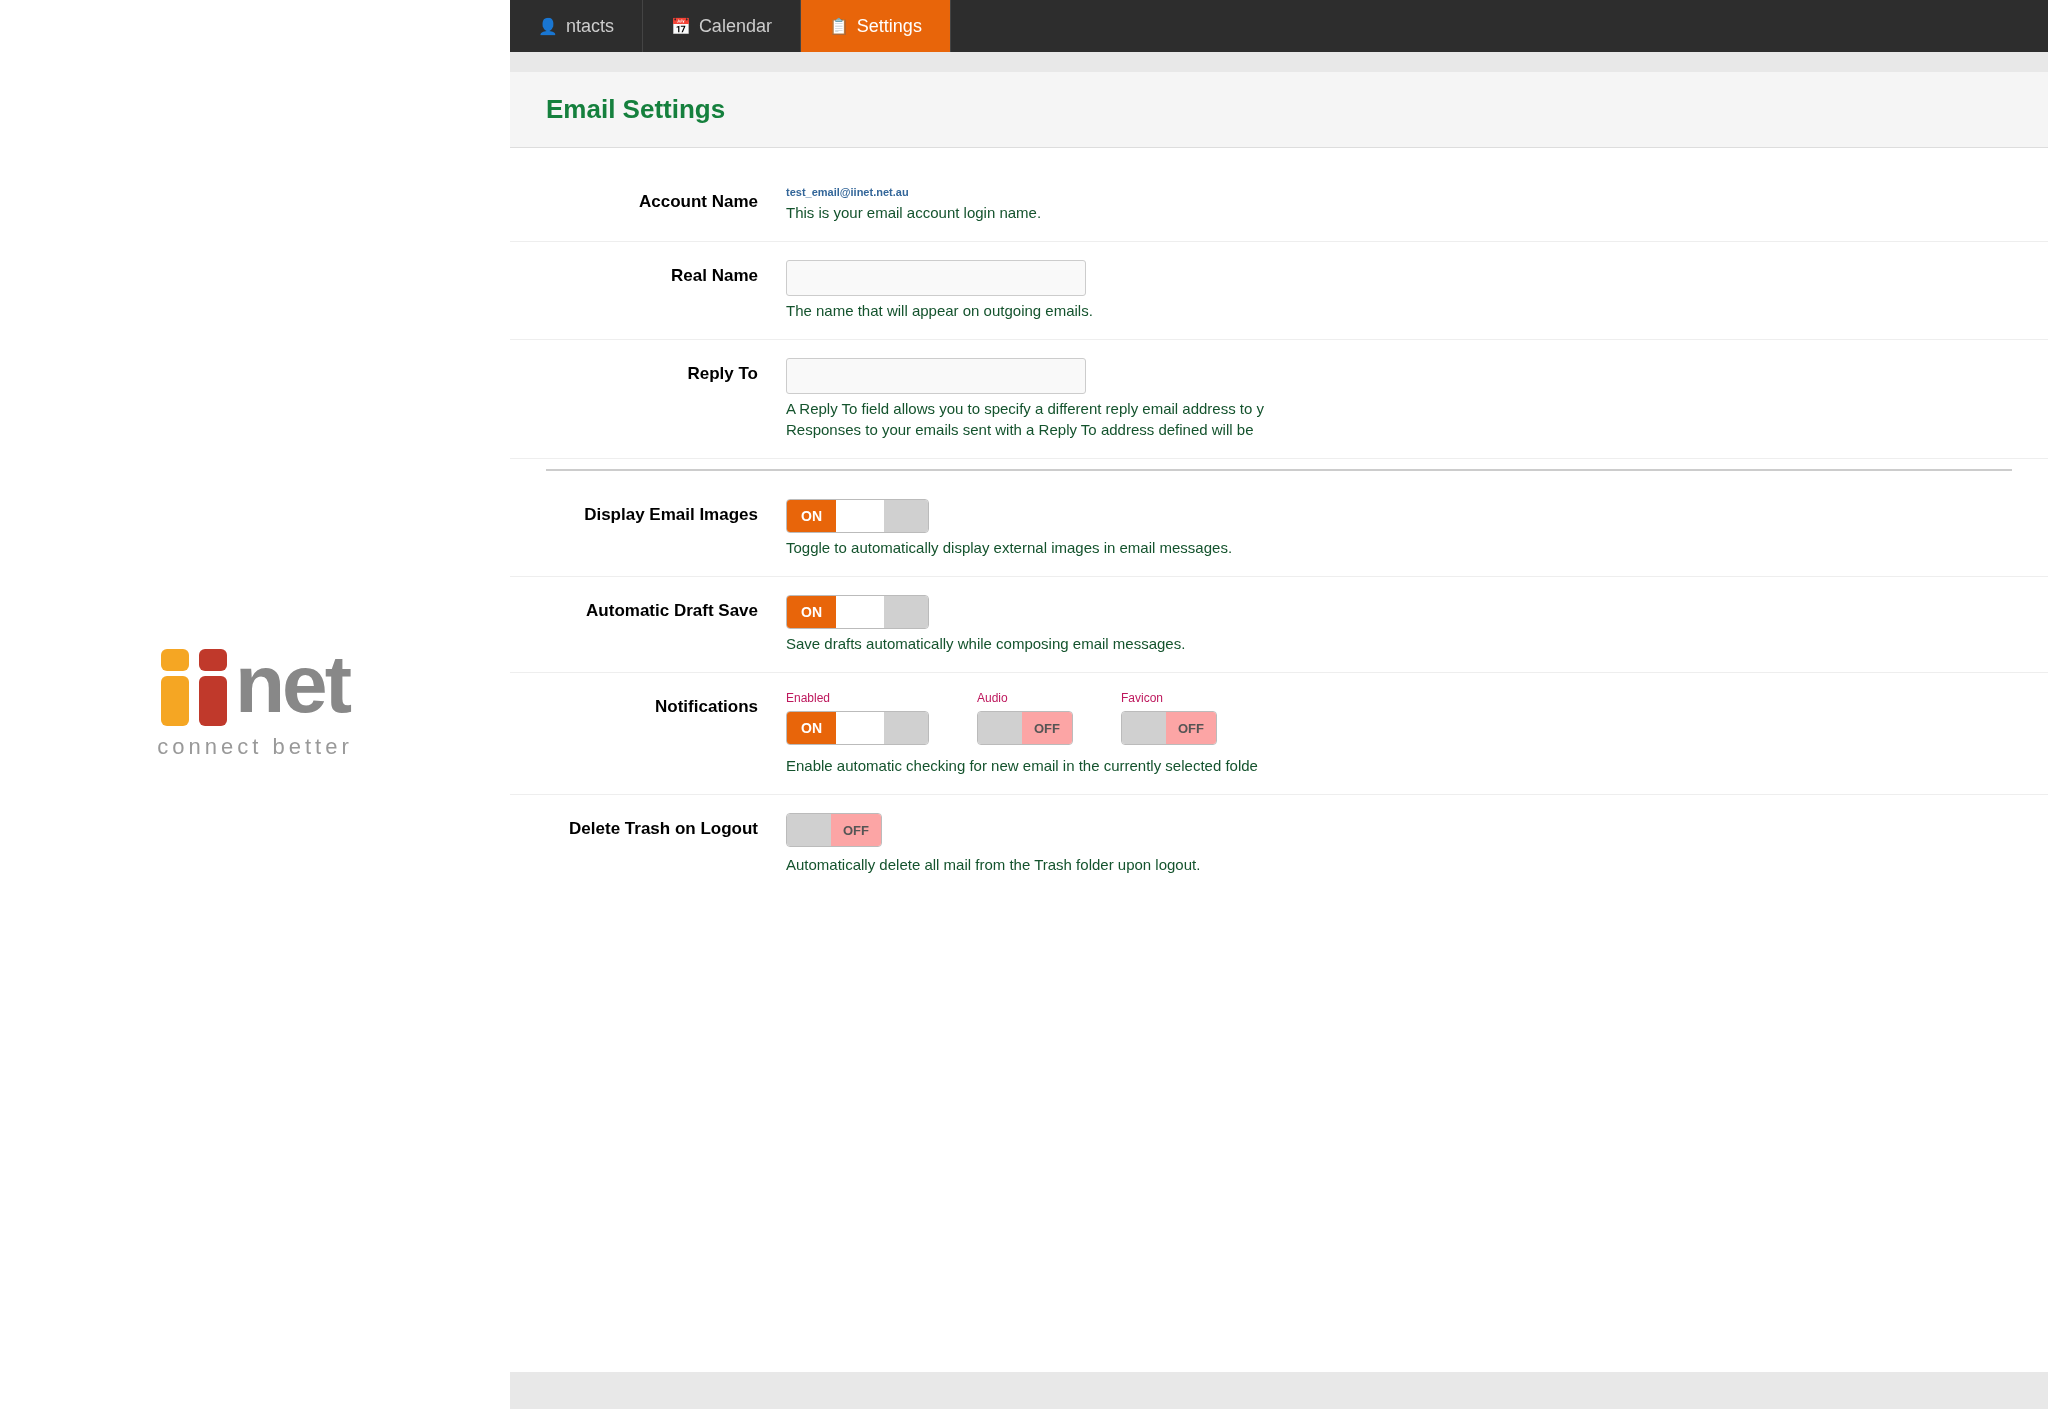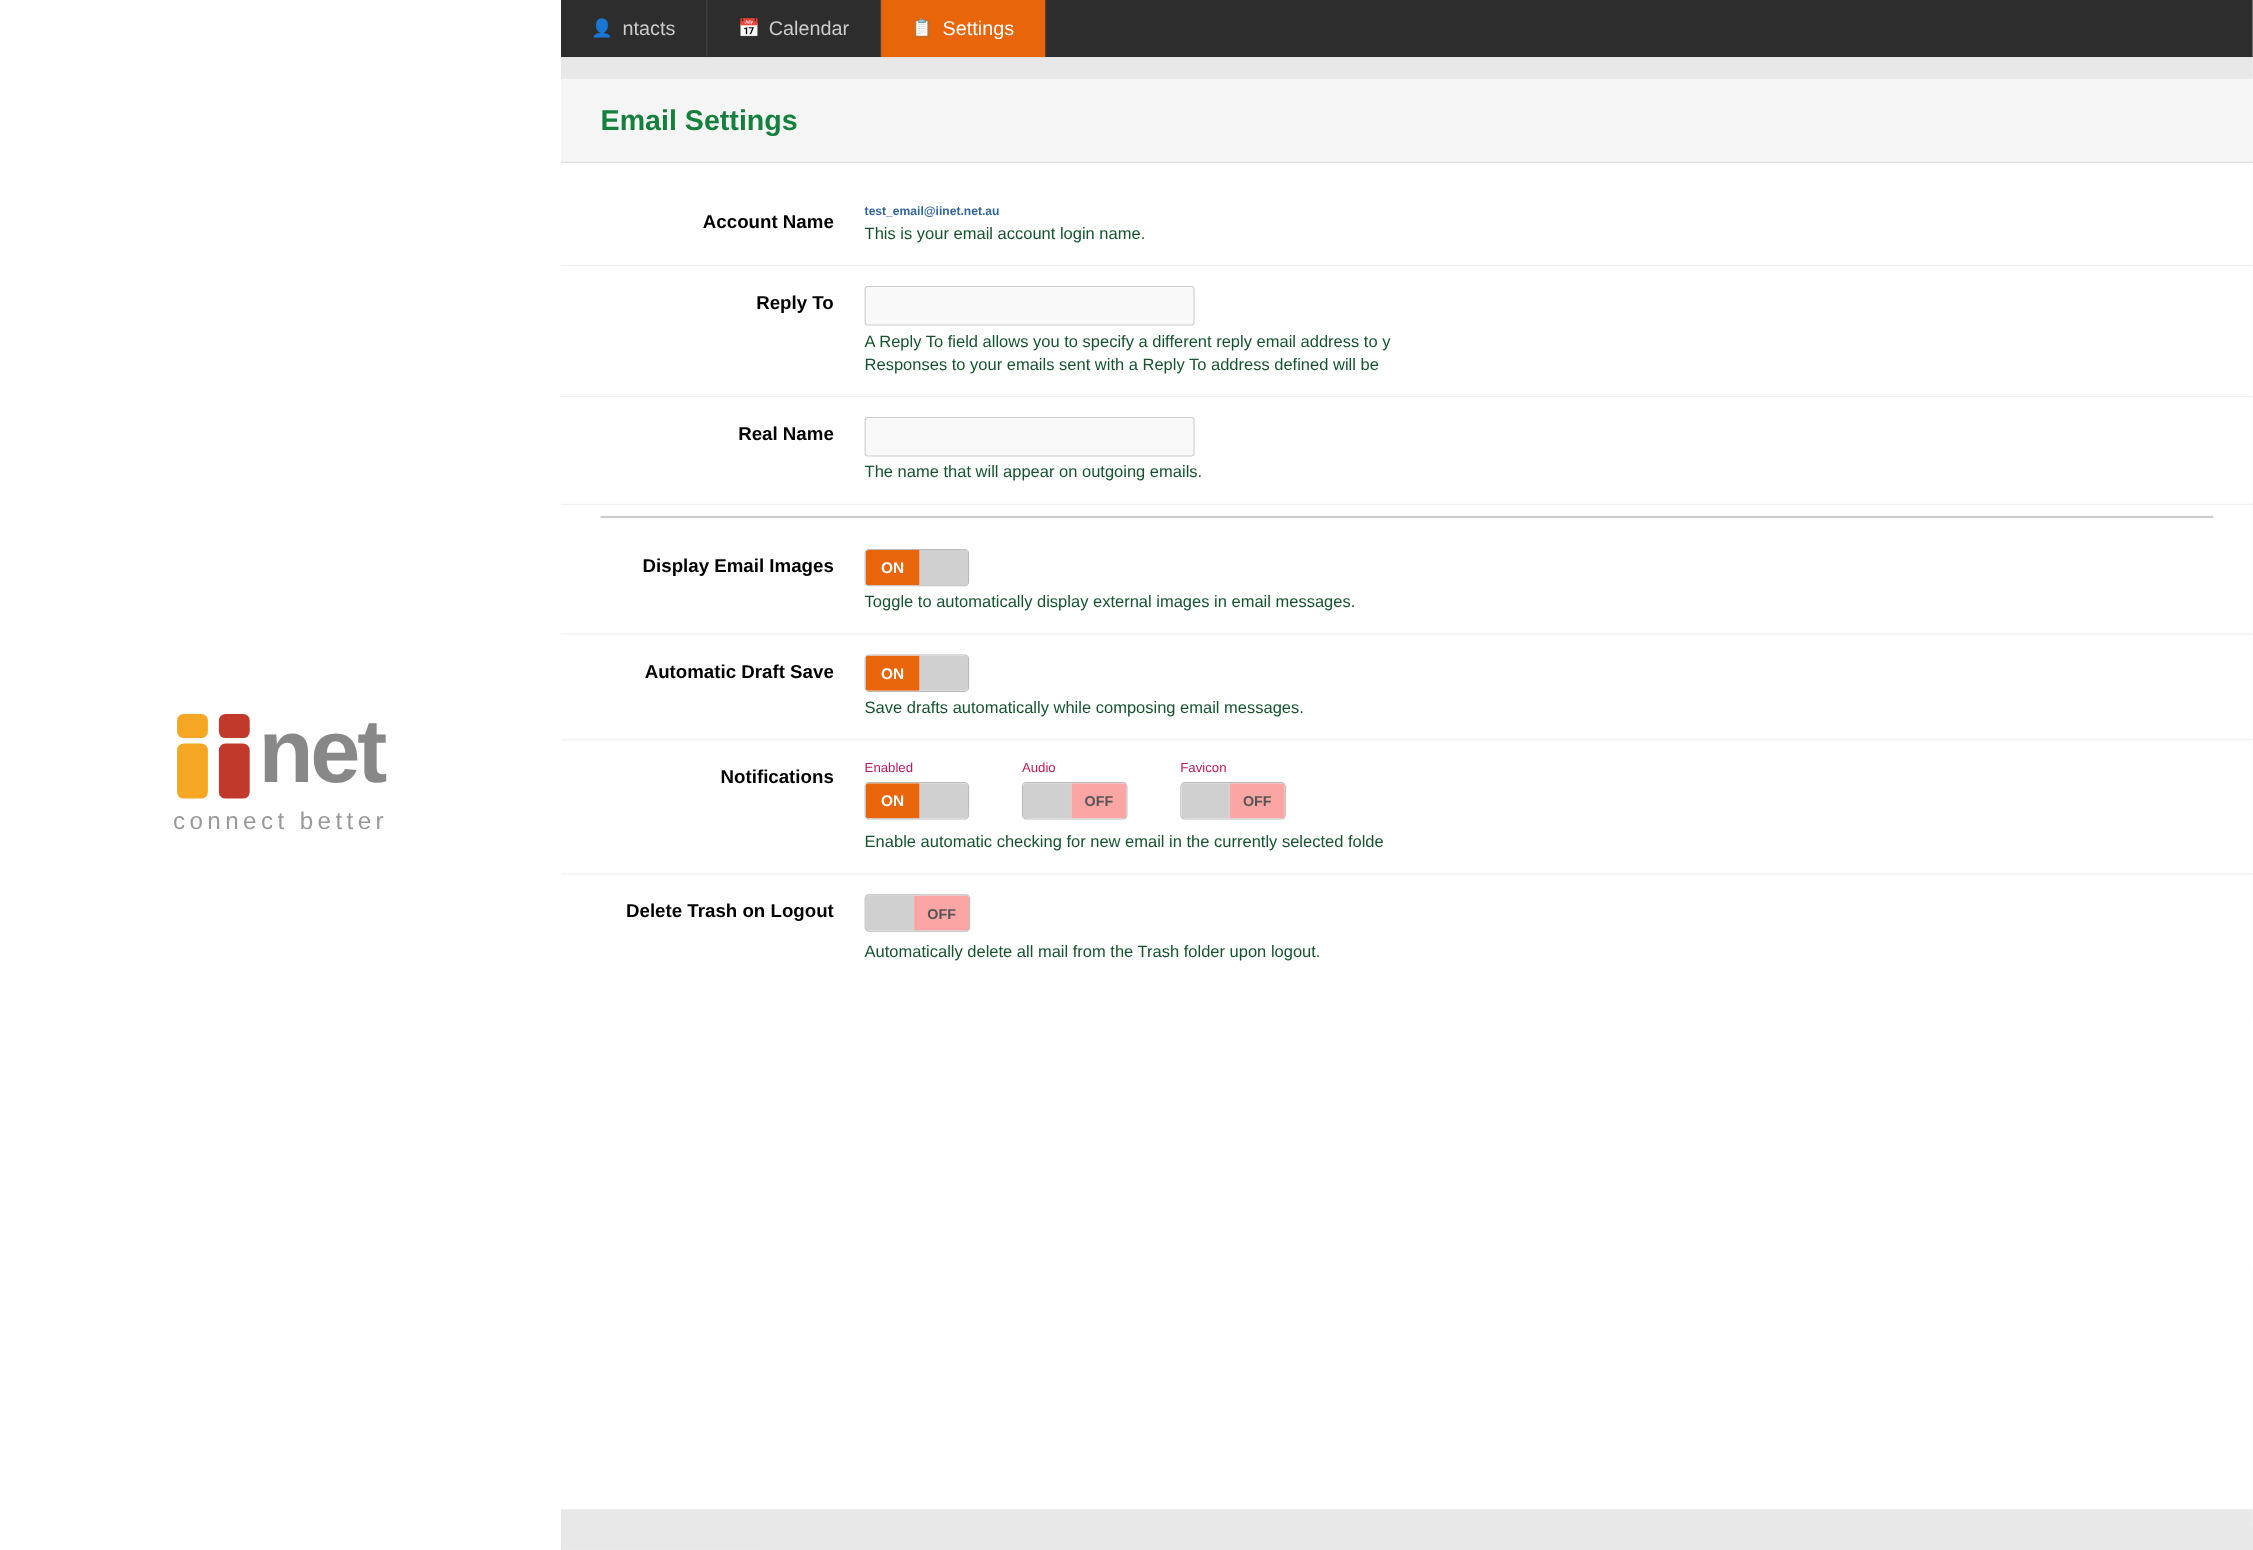--- a/index.html
+++ b/index.html
@@ -175,20 +175,21 @@
 
     
     .toggle-switch {
       display: inline-flex;
       align-items: center;
       height: 34px;
       border-radius: 4px;
       overflow: hidden;
       border: 1px solid #bbb;
       cursor: pointer;
+      gap: 48px;
     }
 
     .toggle-on {
       background: #e8650a;
       color: #fff;
       font-weight: bold;
       font-size: 14px;
       padding: 0 14px;
       height: 100%;
       display: flex;
@@ -311,32 +312,32 @@
         <div class="form-row">
           <div class="form-label">Account Name</div>
           <div class="form-content">
             <div class="form-value-text">test_email@iinet.net.au</div>
             <div class="form-hint">This is your email account login name.</div>
           </div>
         </div>
 
 
         <div class="form-row">
+          <div class="form-label">Real Name</div>
+          <div class="form-content">
+            <input type="text" class="form-input" value="" style="">
+            <div class="form-hint">The name that will appear on outgoing emails.</div>
+          </div>
+        </div>
+
+        <div class="form-row">
           <div class="form-label">Reply To</div>
           <div class="form-content">
             <input type="text" class="form-input" value="" style="">
             <div class="form-hint">A Reply To field allows you to specify a different reply email address to y<br>Responses to your emails sent with a Reply To address defined will be</div>
-          </div>
-        </div>
-
-        <div class="form-row">
-          <div class="form-label">Real Name</div>
-          <div class="form-content">
-            <input type="text" class="form-input" value="" style="">
-            <div class="form-hint">The name that will appear on outgoing emails.</div>
           </div>
         </div>
 
         <hr class="section-divider">
 
         <div class="form-row">
           <div class="form-label">Display Email Images</div>
           <div class="form-content">
             <div class="toggle-switch">
               <div class="toggle-on">ON</div>

